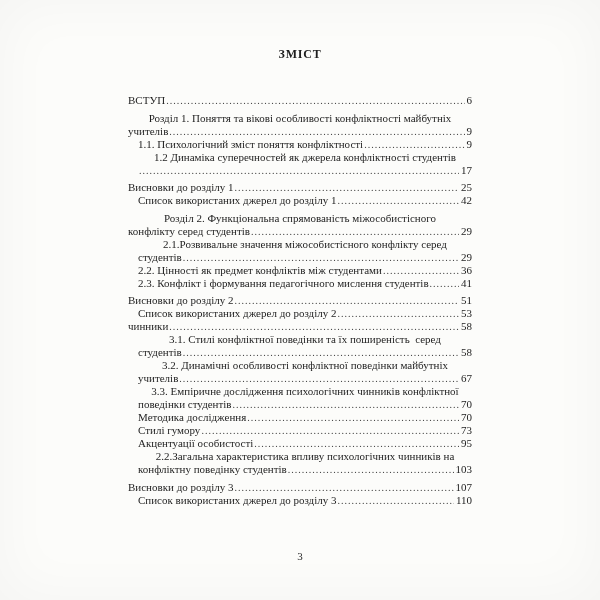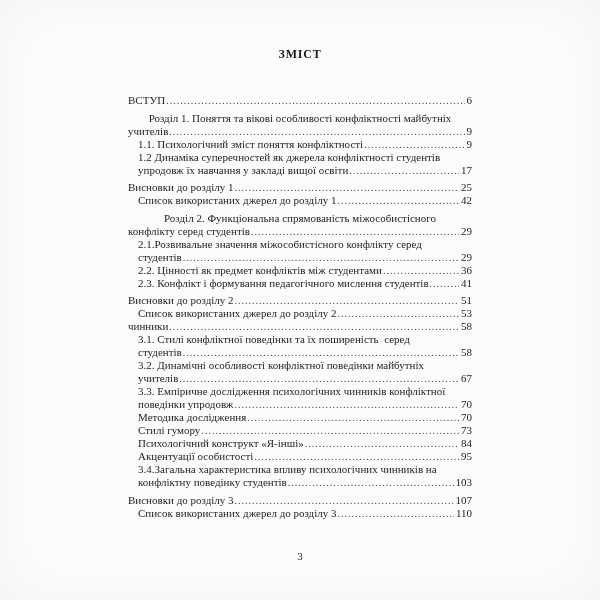--- a/index.html
+++ b/index.html
@@ -27,21 +27,21 @@
   }
   .toc-line {
     display: flex;
     align-items: baseline;
     height: 13px;
     font-size: 11px;
     line-height: 13px;
     white-space: pre;
   }
   .toc-line.gap { margin-top: 4.5px; justify-content: center; }
-  .toc-line.indent { padding-left: 10px; }
+  .toc-line.indent { padding-left: 10px; justify-content: center; }
   .toc-text { flex: 0 0 auto; font-family: Liberation Serif, serif; }
   .leader {
     flex: 1 1 auto;
     overflow: hidden;
     white-space: nowrap;
     color: #3d3d3d;
     margin: 0 2px 0 1px;
     min-width: 6px;
   }
   .leader::after {
@@ -62,41 +62,40 @@
 <body>
 
 <div class="page-title">ЗМІСТ</div>
 
 <div class="toc">
     <div class="toc-line"><span class="toc-text">ВСТУП</span><span class="leader"></span><span class="toc-page">6</span></div>
     <div class="toc-line gap"><span class="toc-text">Розділ 1. Поняття та вікові особливості конфліктності майбутніх</span></div>
     <div class="toc-line"><span class="toc-text">учителів</span><span class="leader"></span><span class="toc-page">9</span></div>
     <div class="toc-line indent"><span class="toc-text">1.1. Психологічний зміст поняття конфліктності</span><span class="leader"></span><span class="toc-page">9</span></div>
     <div class="toc-line indent"><span class="toc-text">1.2 Динаміка суперечностей як джерела конфліктності студентів</span></div>
-    <div class="toc-line indent"><span class="toc-text">упродовж їх навчання у закладі вищої освіти</span><span class="leader"></span><span class="toc-page">17</span></div>
+    <div class="toc-line indent"><span class="leader"></span><span class="toc-page">17</span></div>
     <div class="toc-line gap"><span class="toc-text">Висновки до розділу 1</span><span class="leader"></span><span class="toc-page">25</span></div>
     <div class="toc-line indent"><span class="toc-text">Список використаних джерел до розділу 1</span><span class="leader"></span><span class="toc-page">42</span></div>
     <div class="toc-line gap"><span class="toc-text">Розділ 2. Функціональна спрямованість міжособистісного</span></div>
     <div class="toc-line"><span class="toc-text">конфлікту серед студентів</span><span class="leader"></span><span class="toc-page">29</span></div>
     <div class="toc-line indent"><span class="toc-text">2.1.Розвивальне значення міжособистісного конфлікту серед</span></div>
     <div class="toc-line indent"><span class="toc-text">студентів</span><span class="leader"></span><span class="toc-page">29</span></div>
     <div class="toc-line indent"><span class="toc-text">2.2. Цінності як предмет конфліктів між студентами</span><span class="leader"></span><span class="toc-page">36</span></div>
     <div class="toc-line indent"><span class="toc-text">2.3. Конфлікт і формування педагогічного мислення студентів</span><span class="leader"></span><span class="toc-page">41</span></div>
     <div class="toc-line gap"><span class="toc-text">Висновки до розділу 2</span><span class="leader"></span><span class="toc-page">51</span></div>
     <div class="toc-line indent"><span class="toc-text">Список використаних джерел до розділу 2</span><span class="leader"></span><span class="toc-page">53</span></div>
     <div class="toc-line"><span class="toc-text">чинники</span><span class="leader"></span><span class="toc-page">58</span></div>
     <div class="toc-line indent"><span class="toc-text">3.1. Стилі конфліктної поведінки та їх поширеність  серед</span></div>
     <div class="toc-line indent"><span class="toc-text">студентів</span><span class="leader"></span><span class="toc-page">58</span></div>
     <div class="toc-line indent"><span class="toc-text">3.2. Динамічні особливості конфліктної поведінки майбутніх</span></div>
     <div class="toc-line indent"><span class="toc-text">учителів</span><span class="leader"></span><span class="toc-page">67</span></div>
     <div class="toc-line indent"><span class="toc-text">3.3. Емпіричне дослідження психологічних чинників конфліктної</span></div>
-    <div class="toc-line indent"><span class="toc-text">поведінки упродовж</span><span class="leader"></span><span class="toc-page">70</span></div>
+    <div class="toc-line indent"><span class="toc-text">поведінки студентів</span><span class="leader"></span><span class="toc-page">70</span></div>
     <div class="toc-line indent"><span class="toc-text">Методика дослідження</span><span class="leader"></span><span class="toc-page">70</span></div>
     <div class="toc-line indent"><span class="toc-text">Стилі гумору</span><span class="leader"></span><span class="toc-page">73</span></div>
-    <div class="toc-line indent"><span class="toc-text">Психологічний конструкт «Я-інші»</span><span class="leader"></span><span class="toc-page">84</span></div>
     <div class="toc-line indent"><span class="toc-text">Акцентуації особистості</span><span class="leader"></span><span class="toc-page">95</span></div>
-    <div class="toc-line indent"><span class="toc-text">3.4.Загальна характеристика впливу психологічних чинників на</span></div>
+    <div class="toc-line indent"><span class="toc-text">2.2.Загальна характеристика впливу психологічних чинників на</span></div>
     <div class="toc-line indent"><span class="toc-text">конфліктну поведінку студентів</span><span class="leader"></span><span class="toc-page">103</span></div>
     <div class="toc-line gap"><span class="toc-text">Висновки до розділу 3</span><span class="leader"></span><span class="toc-page">107</span></div>
     <div class="toc-line indent"><span class="toc-text">Список використаних джерел до розділу 3</span><span class="leader"></span><span class="toc-page">110</span></div>
   </div>
 
 <div class="footer-page">3</div>
 
 </body></html>

